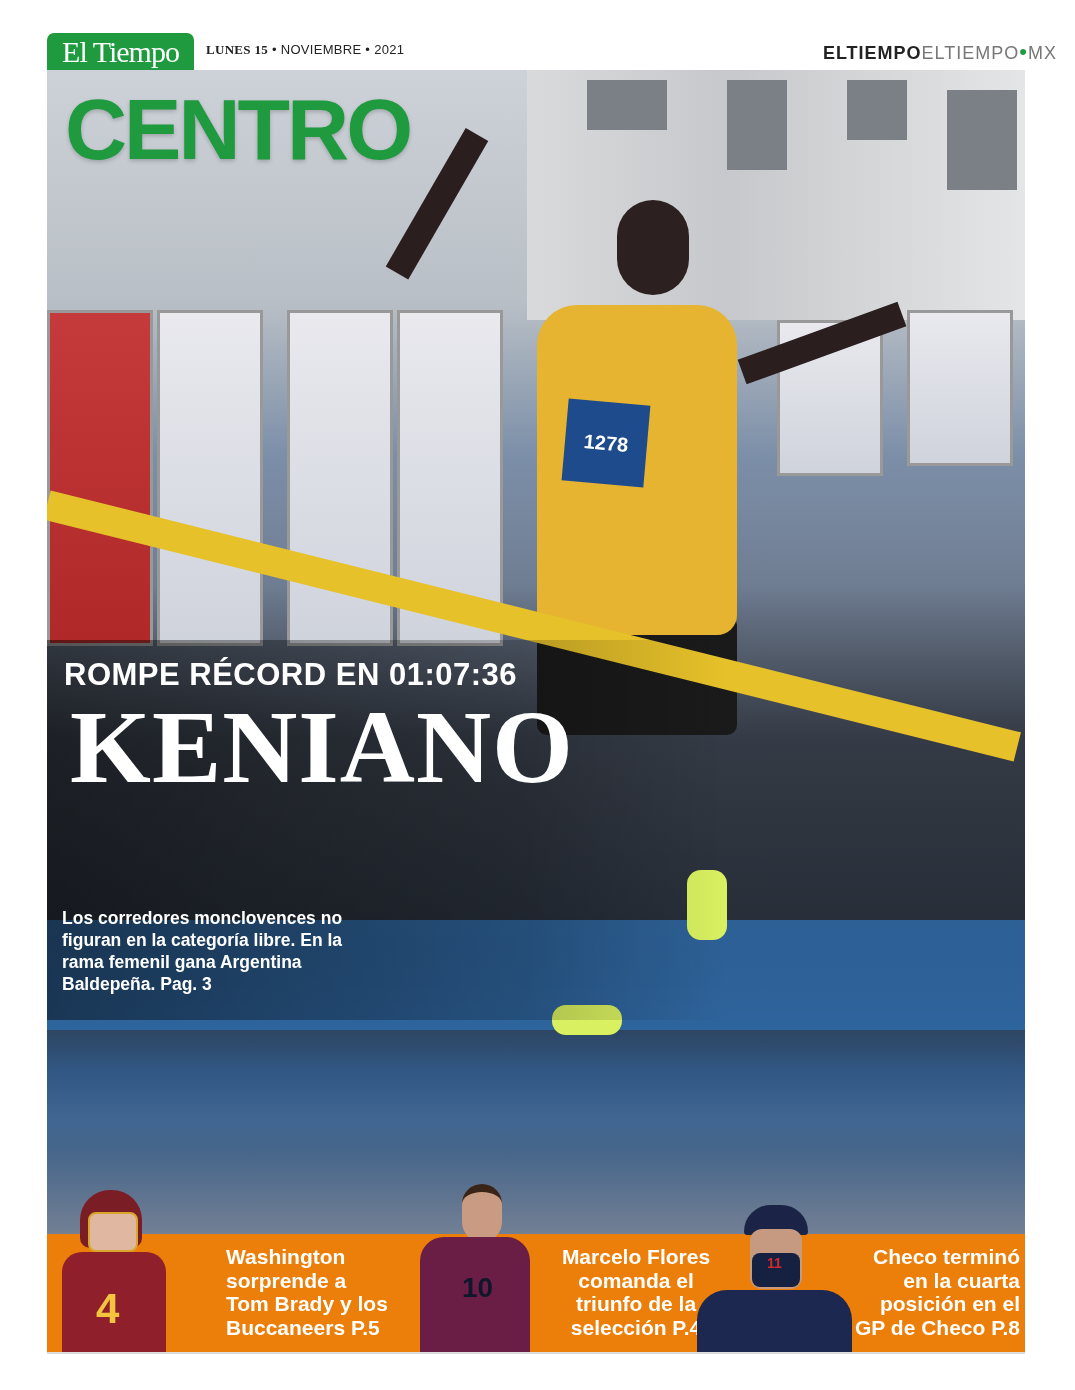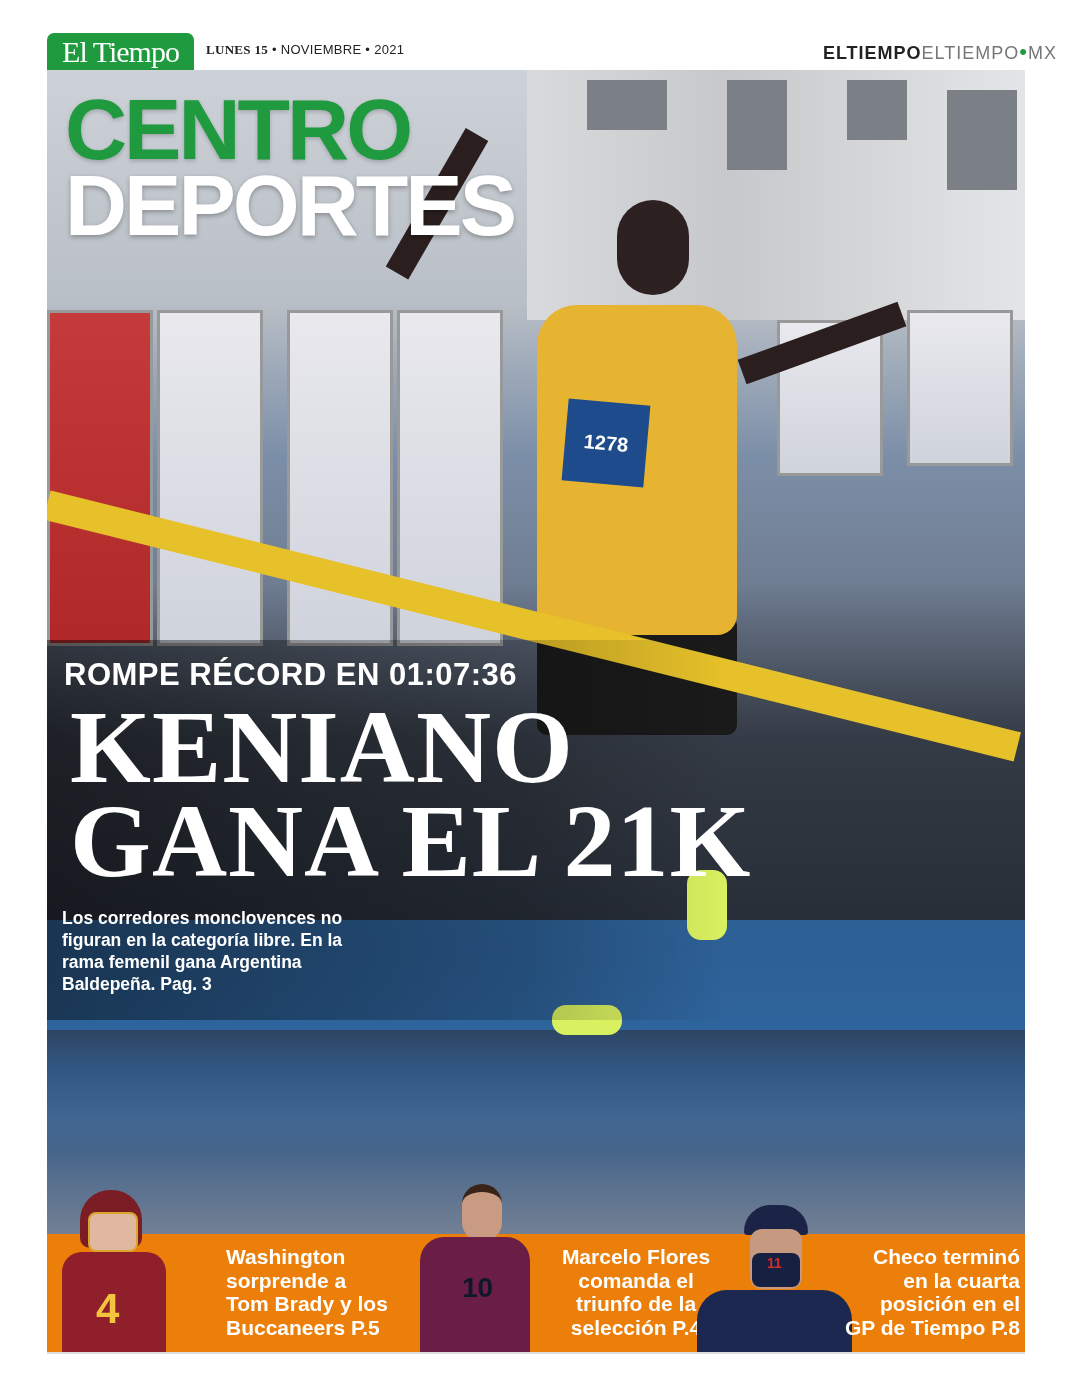--- a/index.html
+++ b/index.html
@@ -78,27 +78,25 @@
   <div class="arm-r"></div>
   <div class="bib">1278</div>
   <div class="tape"></div>
   <div class="shoe" style="left:505px;top:935px;width:70px;height:30px;"></div>
   <div class="shoe" style="left:640px;top:800px;width:40px;height:70px;"></div>
   <div class="hl-overlay"></div>
 </div>
 
 <div class="section-title">
   <span class="t1">CENTRO</span>
-  <span class="t2">DEPORTES</span>
 </div>
 
 <div class="kicker">ROMPE RÉCORD EN 01:07:36</div>
 <div class="headline">
   <div>KENIANO</div>
-  <div>GANA EL 21K</div>
 </div>
 <div class="deck">Los corredores monclovences no figuran en la categoría libre. En la rama femenil gana Argentina Baldepeña. Pag. 3</div>
 
 <div class="teaser-bar"></div>
 
 <div class="cutout" style="left:58px;top:1190px;width:110px;height:162px;">
   <div style="position:absolute;left:22px;top:0;width:62px;height:58px;background:#7b1d25;border-radius:30px 30px 10px 10px;"></div>
   <div style="position:absolute;left:30px;top:22px;width:46px;height:36px;background:#e0b7a0;border-radius:8px;border:2px solid #d9a52a;"></div>
   <div style="position:absolute;left:4px;top:62px;width:104px;height:100px;background:#8e1f2b;border-radius:20px 20px 0 0;"></div>
   <div style="position:absolute;left:38px;top:95px;color:#f3c43d;font-weight:bold;font-size:42px;">4</div>
@@ -126,16 +124,16 @@
   <div style="position:absolute;left:52px;top:0;width:64px;height:30px;background:#1b2446;border-radius:30px 30px 4px 4px;"></div>
   <div style="position:absolute;left:58px;top:24px;width:52px;height:60px;background:#c69a80;border-radius:12px;"></div>
   <div style="position:absolute;left:60px;top:48px;width:48px;height:34px;background:#162040;border-radius:8px;"></div>
   <div style="position:absolute;left:75px;top:50px;color:#d12b2b;font-weight:bold;font-size:14px;">11</div>
   <div style="position:absolute;left:5px;top:85px;width:155px;height:62px;background:#1c2850;border-radius:30px 30px 0 0;"></div>
 </div>
 <div class="teaser-text" style="right:55px;top:1245px;text-align:right;">
   <div>Checo terminó</div>
   <div>en la cuarta</div>
   <div>posición en el</div>
-  <div>GP de Tiempo P.8</div>
+  <div>GP de Checo P.8</div>
 </div>
 
 <div class="footer-line"></div>
 
 </body></html>

